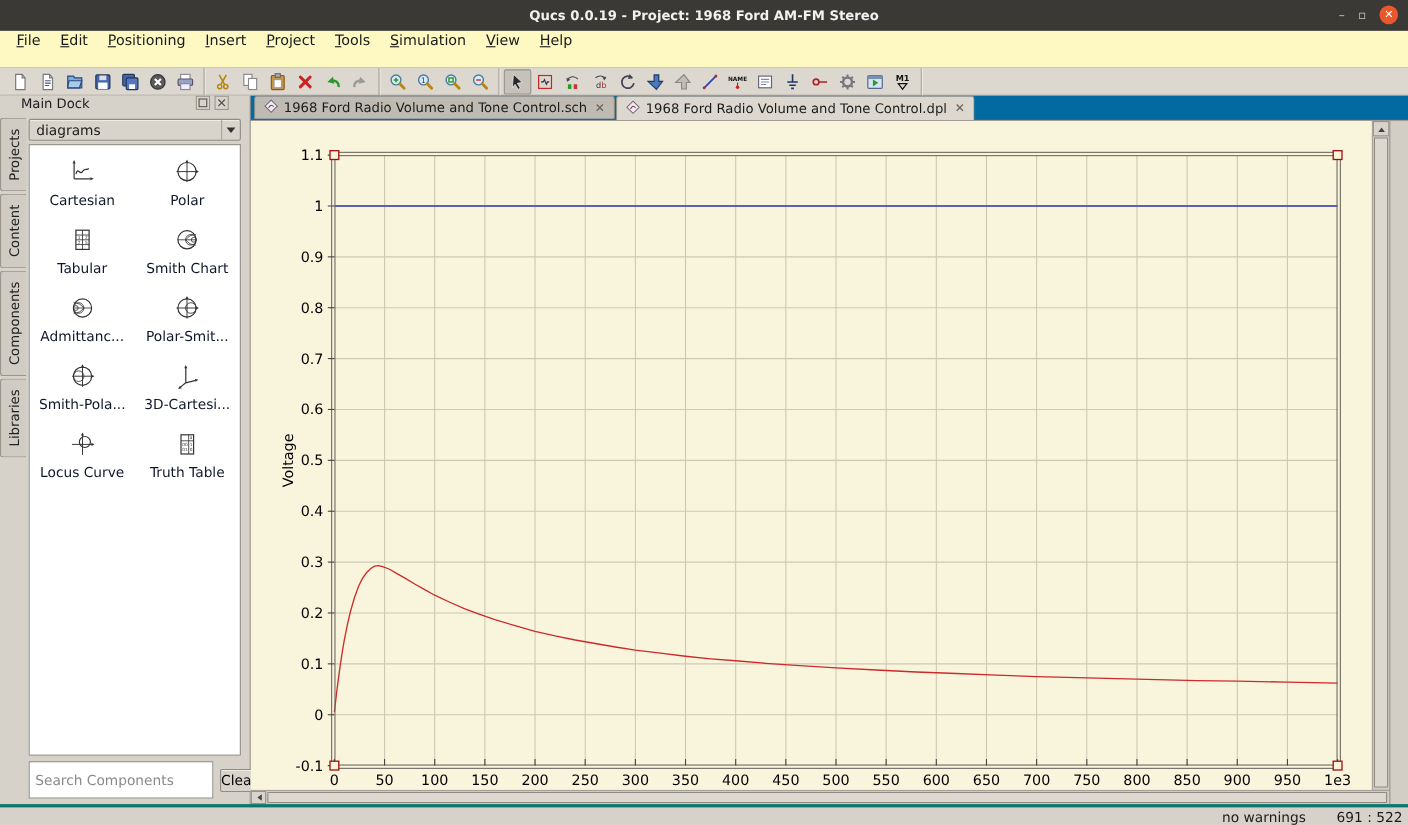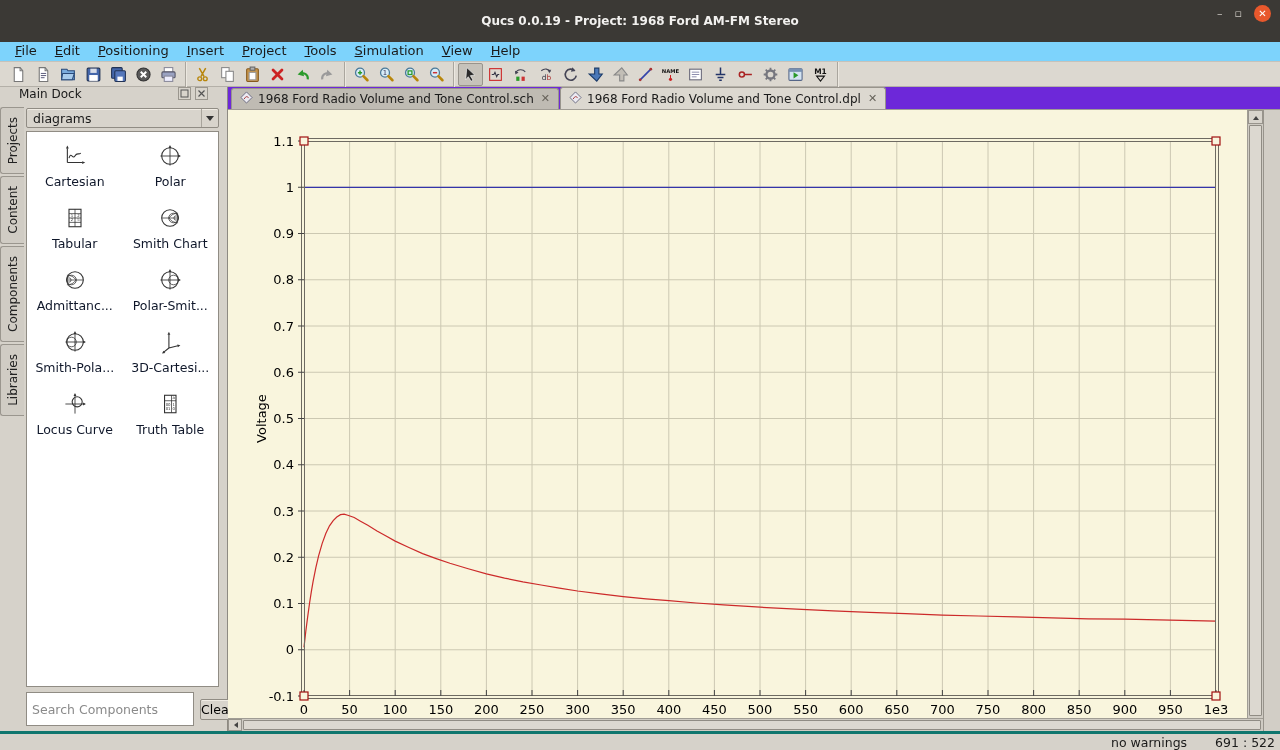--- a/index.html
+++ b/index.html
@@ -2,28 +2,28 @@
 <html><head>
 <meta charset="utf-8">
 <style>
   * { box-sizing: border-box; margin: 0; padding: 0; }
   html,body { width:1280px; height:750px; overflow:hidden; }
   body { font-family:"DejaVu Sans", sans-serif; font-size:12px; background:#d6d2ca; color:#1a1a1a; }
 
   .window { width:1280px; height:750px; display:flex; flex-direction:column; }
 
   
-  .titlebar { height:42px; background:#3b3935; display:flex; align-items:center; position:relative; flex:none; }
+  .titlebar { height:28px; background:#3b3935; display:flex; align-items:center; position:relative; flex:none; }
   .title { flex:1; text-align:center; color:#f2f1ef; font-weight:bold; font-size:12px; }
   .win-controls { position:absolute; right:9px; top:0; height:26px; display:flex; align-items:center; gap:12px; }
   .win-glyph { color:#c9c6c0; font-size:11px; line-height:1; }
   .win-close { width:17px; height:17px; border-radius:50%; background:#e8582c; color:#fff; font-size:10px; display:flex; align-items:center; justify-content:center; }
 
   
-  .menubar { height:20px; background:#7dd3fc; display:flex; align-items:flex-end; padding-left:6px; border-bottom:1px solid #c6c2ba; flex:none; }
+  .menubar { height:34px; background:#fef9c3; display:flex; align-items:flex-start; padding-left:6px; border-bottom:1px solid #c6c2ba; flex:none; }
   .menu-item { padding:2px 9px 3px 9px; font-size:13px; }
   .menu-item u { text-decoration:underline; }
 
   
   .toolbar { height:25px; background:#dcd8d0; display:flex; align-items:center; padding:0 2px; border-bottom:1px solid #b4b0a8; flex:none; }
   .tb-group { display:flex; align-items:center; padding:0 4px; height:25px; border-right:1px solid #aaa69e; box-shadow:1px 0 0 #ece8e0; }
   .tb-btn { width:25px; height:23px; display:flex; align-items:center; justify-content:center; border:1px solid transparent; border-radius:2px; }
   .tb-btn.active { background:#c6c2ba; border:1px solid #98948c; }
   .tb-btn svg { display:block; }
 
@@ -47,21 +47,21 @@
   .item-list { flex:1; margin-left:2px; background:#ffffff; border:1px solid #908c84; display:grid; grid-template-columns:1fr 1fr; align-content:start; row-gap:17px; padding-top:12px; overflow:hidden; }
   .diagram-item { display:flex; flex-direction:column; align-items:center; gap:3px; }
   .diagram-item .lbl { font-size:12.5px; color:#0f172a; white-space:nowrap; }
   .search-row { flex:none; display:flex; align-items:center; gap:6px; padding:5px 0 5px 2px; }
   .search-input { flex:1; height:19px; border:1px solid #908c84; background:#fff; font-family:inherit; font-size:12.5px; padding:16px 5px; color:#15803d; }
   .search-input::placeholder { color:#8a8a8a; }
   .clear-btn { width:56px; height:21px; background:#d8d4cc; border:1px solid #908c84; border-radius:2px; font-family:inherit; font-size:12.5px; box-shadow:inset 0 1px 0 #f0ece4; }
 
   
   .docarea { flex:1; display:flex; flex-direction:column; min-width:0; }
-  .tabbar { height:23px; flex:none; background:#6d28d9; display:flex; align-items:center; padding-left:3px; border-bottom:1px solid #a09c94; }
+  .tabbar { height:23px; flex:none; background:#0369a1; display:flex; align-items:flex-start; padding-left:3px; border-bottom:1px solid #a09c94; }
   .tab { height:21px; display:flex; align-items:center; gap:5px; padding:0 8px; font-size:12px; background:#bfbbb3; border:1px solid #98948c; border-bottom:none; border-radius:3px 3px 0 0; margin-right:1px; }
   .tab.active { background:#dcd8d0; height:22px; }
   .tab-close { color:#66625a; font-weight:bold; font-size:11px; padding-left:2px; }
   .doc-body { flex:1; display:flex; min-height:0; }
   .doc-viewport { flex:1; display:flex; flex-direction:column; min-width:0; }
   .canvas-row { flex:1; display:flex; min-height:0; }
   .canvas { flex:1; position:relative; background:#f9f5dd; overflow:hidden; }
   .canvas svg { position:absolute; left:0; top:0; }
   .vscroll { width:16px; flex:none; background:#cfcbc3; border-left:1px solid #a09c94; display:flex; flex-direction:column; }
   .vscroll .arrow { height:14px; flex:none; background:#d8d4cc; border:1px solid #98948c; display:flex; align-items:center; justify-content:center; }

